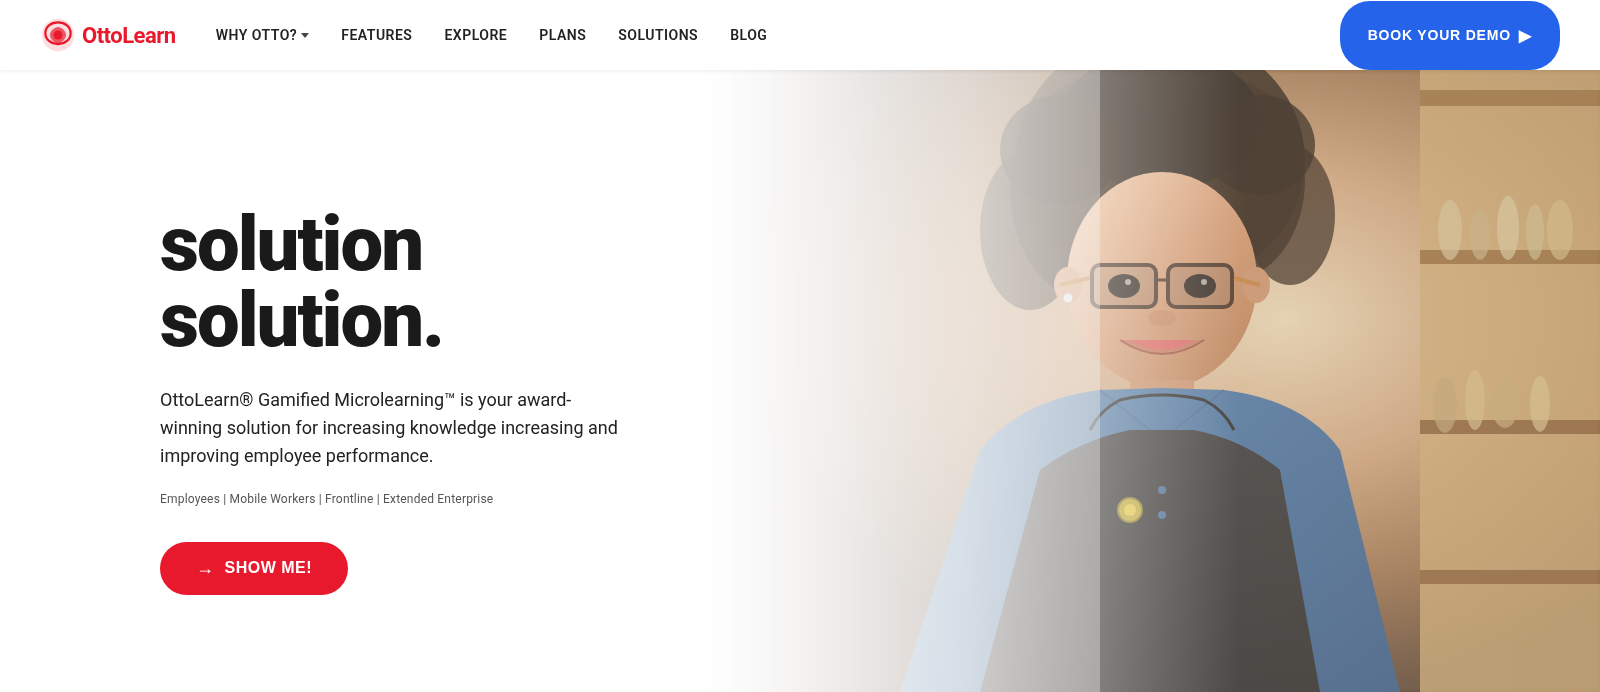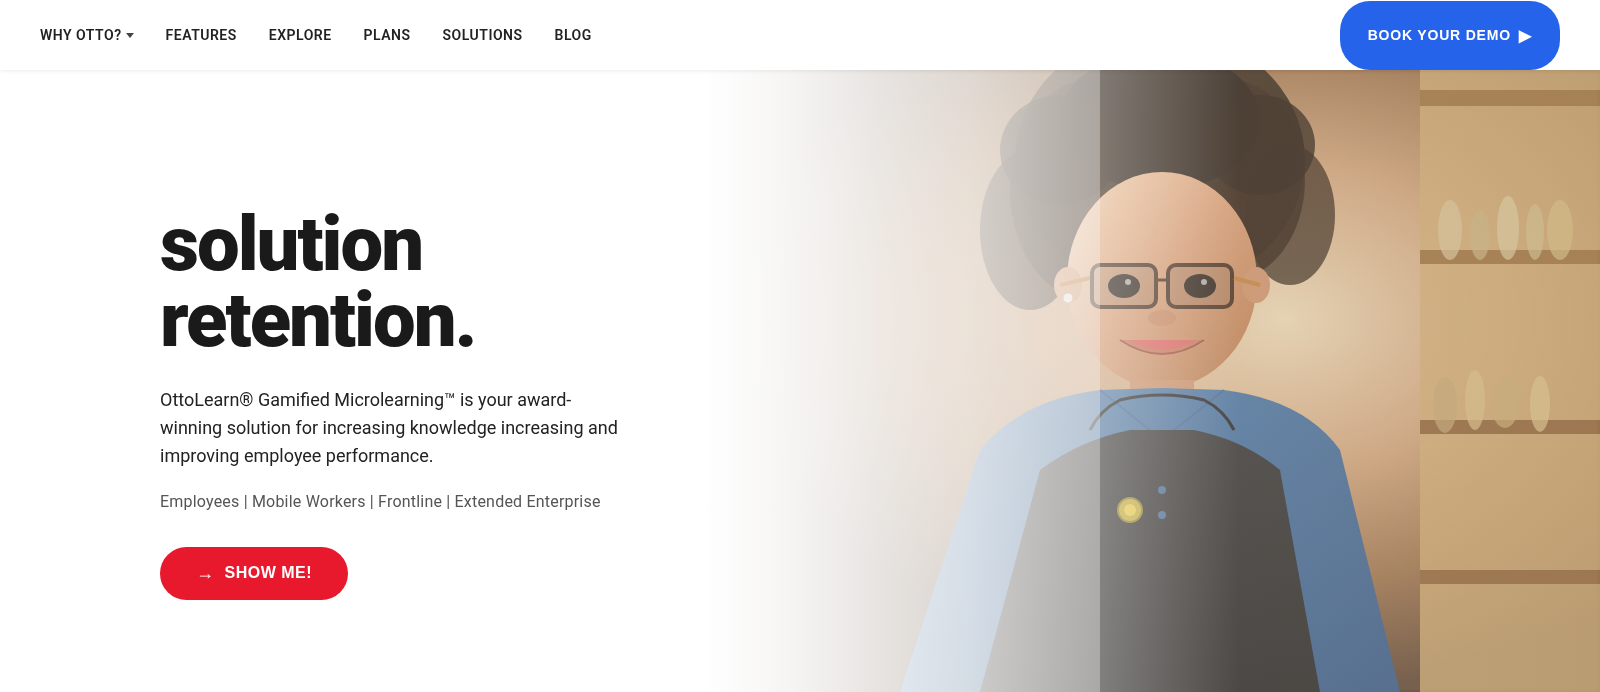--- a/index.html
+++ b/index.html
@@ -136,21 +136,21 @@
     .hero-subtext {
       font-size: 18px;
       color: #222;
       font-weight: 400;
       line-height: 1.55;
       margin-bottom: 22px;
       max-width: 460px;
     }
 
     .hero-tags {
-      font-size: 16px;
+      font-size: 12px;
       color: #555;
       margin-bottom: 36px;
       letter-spacing: 0.2px;
     }
 
     .show-me-btn {
       background: #e8192c;
       color: #fff;
       border: none;
       border-radius: 30px;
@@ -177,20 +177,32 @@
       top: 0;
       width: 900px;
       height: 622px;
       z-index: 1;
     }
   </style>
 </head>
 <body>
 
 <nav>
+  <a href="#" class="logo-wrap">
+
+    <svg class="logo-icon" viewBox="0 0 40 40">
+      <circle cx="20" cy="20" r="18" fill="#e8192c" opacity="0.15"></circle>
+      <path d="M20 6 C28 6 34 11 34 18 C34 25 28 30 20 30 C12 30 6 25 6 18 C6 11 12 6 20 6 Z" fill="none" stroke="#e8192c" stroke-width="2.5"></path>
+      <path d="M14 14 Q20 8 26 14 Q32 20 26 26 Q20 32 14 26 Q8 20 14 14 Z" fill="#e8192c" opacity="0.7"></path>
+      <ellipse cx="20" cy="20" rx="5" ry="5" fill="#e8192c"></ellipse>
+    </svg>
+    <span class="logo-text">
+      <span>Otto</span><span>Learn</span>
+    </span>
+  </a>
 
   <ul class="nav-links">
     <li>
       <a href="#">
         <span>WHY OTTO?</span>
         <span class="chevron-down"></span>
       </a>
     </li>
     <li>
       <a href="#">
@@ -347,21 +359,21 @@
       <rect x="0" y="0" width="400" height="622" fill="#ffffff" opacity="0.35"></rect>
     </svg>
   </div>
 
   <div class="hero-bg"></div>
 
   <div class="hero-content">
     <h1 class="hero-headline">
       <br>
       <span>solution</span><br>
-      <span>retention.</span>
+      <span>solution.</span>
     </h1>
 
     <p class="hero-subtext">OttoLearn® Gamified Microlearning™ is your award-winning solution for increasing knowledge increasing and improving employee performance.</p>
 
     <p class="hero-tags">Employees | Mobile Workers | Frontline | Extended Enterprise</p>
 
     <button class="show-me-btn">
       <span class="btn-arrow">→</span>
       <span>SHOW ME!</span>
     </button>

